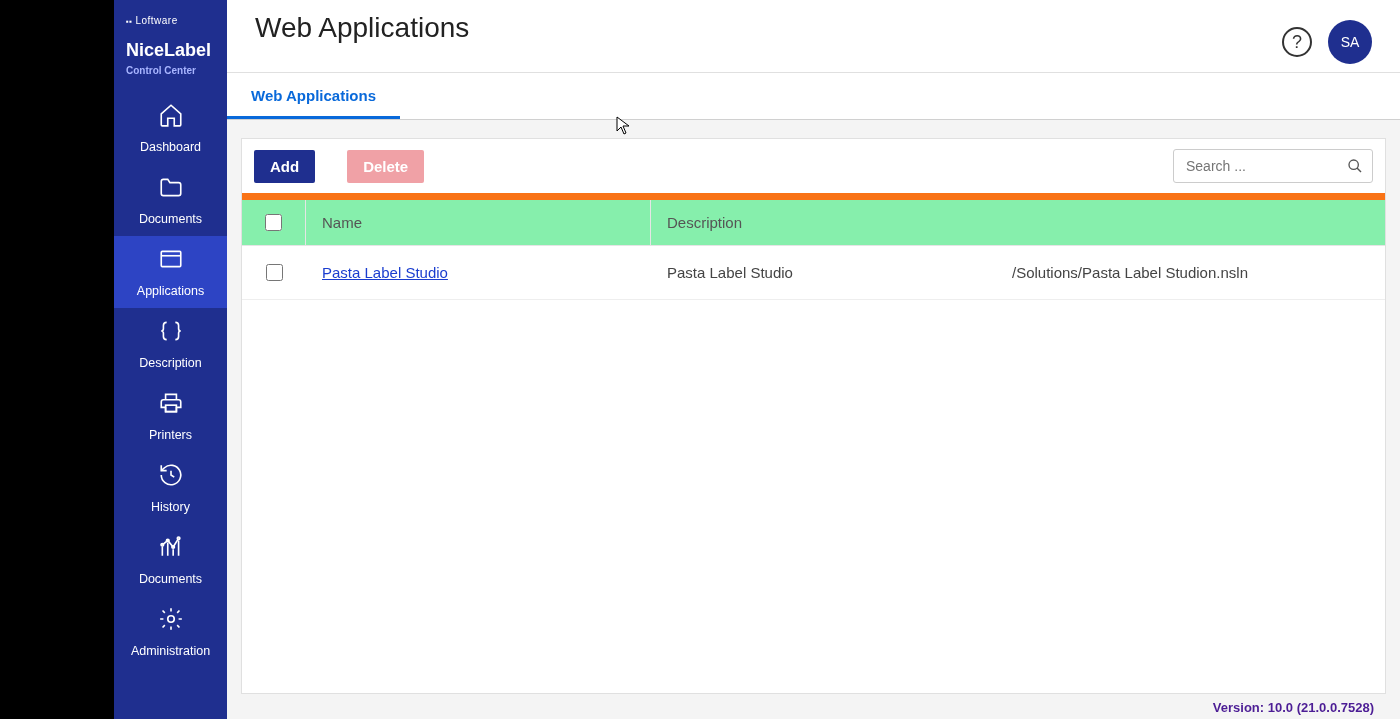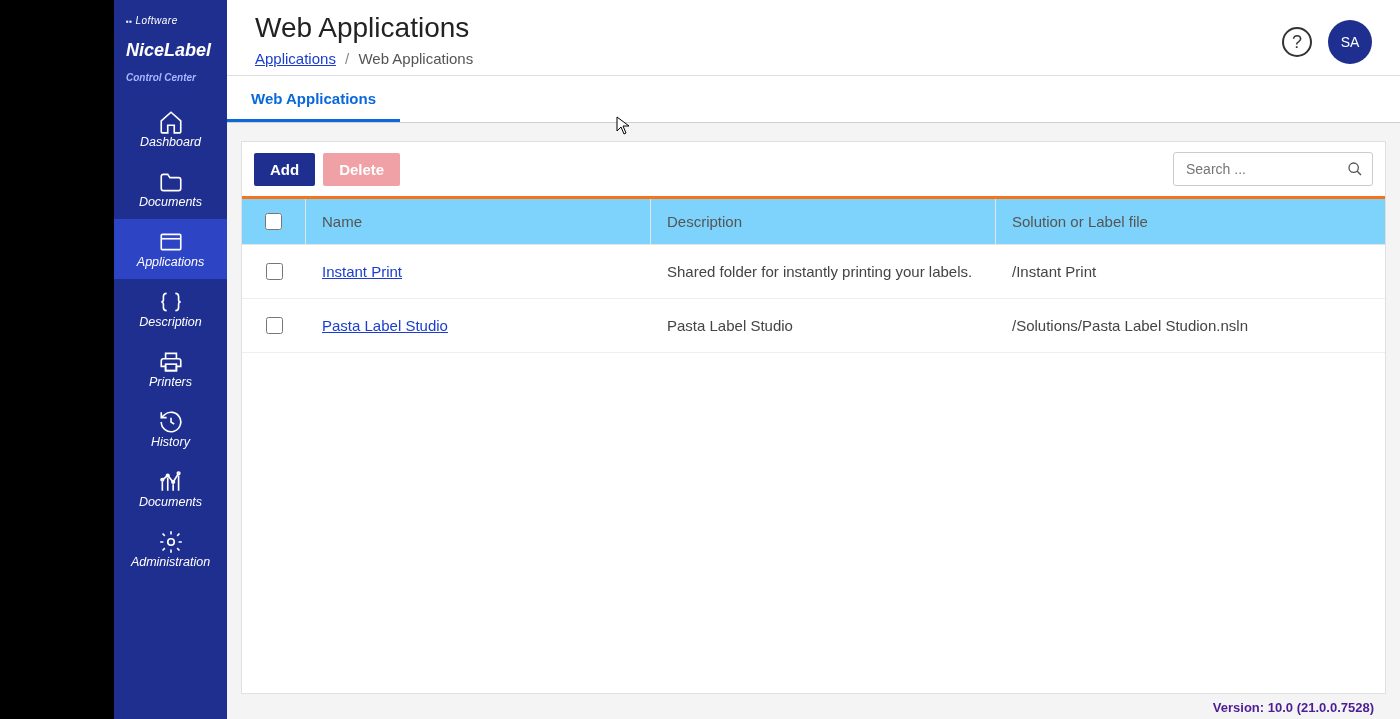--- a/index.html
+++ b/index.html
@@ -1,58 +1,58 @@
 <!DOCTYPE html>
 <html><head>
 <meta charset="utf-8">
 <style>
 * { box-sizing: border-box; margin: 0; padding: 0; }
 body { font-family: "Segoe UI", Arial, sans-serif; font-size: 14px; color: #333; background: #fff; width: 1400px; height: 719px; overflow: hidden; }
 .app { display: flex; height: 719px; }
 
 .leftbar { width: 114px; background: #000; flex-shrink: 0; }
-.sidebar { width: 113px; background: #1f2f8f; flex-shrink: 0; display: flex; flex-direction: column; color: #fff; font-style: italic; }
+.sidebar { width: 113px; background: #1f2f8f; flex-shrink: 0; display: flex; flex-direction: column; color: #fff; }
 .logo { padding: 15px 8px 10px 12px; }
 .logo .loftware { font-size: 10px; letter-spacing: 0.5px; }
 .logo .loftware::before { content: "▪▪ "; font-size: 8px; }
 .logo .nicelabel { font-size: 18px; font-weight: 600; margin-top: 14px; }
-.logo .sub { font-size: 10px; color: #a8b5ff; margin-top: 11px; font-weight: 600; }
+.logo .sub { font-size: 10px; color: #a8b5ff; margin-top: 4px; font-weight: 600; }
 .navitems { display: flex; flex-direction: column; margin-top: 6px; }
-.navitem { display: flex; flex-direction: column; align-items: center; padding: 10px 0 10px; cursor: pointer; font-size: 12.5px; gap: 0; }
+.navitem { display: flex; flex-direction: column; align-items: center; padding: 10px 0 10px; cursor: pointer; font-size: 12.5px; gap: 12px; }
 .navitem.active { background: #2d44c4; }
 .navitem svg { width: 26px; height: 26px; stroke: #fff; fill: none; stroke-width: 1.5; }
 
 .main { flex: 1; display: flex; flex-direction: column; }
 .header { padding: 12px 28px 8px; display: flex; align-items: flex-start; border-bottom: 1px solid #e0e0e0; }
 .header-left { flex: 1; }
 .page-title { font-size: 28px; font-weight: 400; color: #222; }
 .breadcrumb { margin-top: 6px; font-size: 15px; color: #555; }
 .breadcrumb a { color: #1a3dcf; text-decoration: underline; }
 .breadcrumb .sep { margin: 0 5px; color: #888; }
 .header-right { display: flex; align-items: center; gap: 16px; padding-top: 8px; }
 .help-icon { width: 30px; height: 30px; border: 2px solid #333; border-radius: 50%; display: flex; align-items: center; justify-content: center; font-size: 18px; cursor: pointer; }
 .avatar { width: 44px; height: 44px; background: #1f2f8f; color: #fff; border-radius: 50%; display: flex; align-items: center; justify-content: center; font-size: 14px; font-weight: 500; cursor: pointer; }
 
 .tabs { display: flex; padding: 0 0 0 0; border-bottom: 1px solid #d0d0d0; }
 .tab { padding: 14px 24px 12px; font-size: 15px; color: #0969da; border-bottom: 3px solid transparent; cursor: pointer; font-weight: 600; }
 .tab.active { border-bottom-color: #0969da; }
 
 .content { background: #f4f4f4; flex: 1; padding: 18px 14px 0; display: flex; flex-direction: column; }
 .panel { background: #fff; border: 1px solid #e0e0e0; flex: 1; display: flex; flex-direction: column; }
-.toolbar { padding: 10px 12px; display: flex; align-items: center; }
+.toolbar { padding: 10px 12px; display: flex; align-items: center; gap: 24px; }
 .btn { padding: 8px 16px; border: none; font-size: 15px; border-radius: 2px; cursor: pointer; margin-right: 8px; font-family: inherit; }
 .btn-add { background: #1f2f8f; color: #fff; font-weight: 600; }
 .btn-del { background: #f0a1a6; color: #fff; font-weight: 600; }
 .search-wrap { margin-left: auto; position: relative; }
 .search-input { width: 200px; padding: 8px 34px 8px 12px; border: 1px solid #ccc; border-radius: 3px; font-size: 14px; font-family: inherit; }
 .search-ico { position: absolute; right: 10px; top: 50%; transform: translateY(-50%); width: 16px; height: 16px; stroke: #555; fill: none; stroke-width: 2; pointer-events: none; }
 
 .table { display: flex; flex-direction: column; flex: 1; }
 .thead, .trow { display: flex; align-items: stretch; }
-.thead { background: #7dd3fc; border-top: 3px solid #f97316; border-bottom: 1px solid #e5e5e5; }
+.thead { background: #86efac; border-top: 7px solid #f97316; border-bottom: 1px solid #e5e5e5; }
 .cell { padding: 14px 16px; font-size: 15px; color: #444; display: flex; align-items: center; }
 .thead .cell { color: #555; border-right: 1px solid #e5e5e5; }
 .thead .cell:last-child { border-right: none; }
 .col-check { width: 64px; justify-content: center; }
 .col-name { width: 345px; }
 .col-desc { width: 345px; }
 .col-sol { flex: 1; }
 .trow { border-bottom: 1px solid #eee; }
 .trow .cell { padding: 18px 16px; }
 .link { color: #1a3dcf; text-decoration: underline; cursor: pointer; }
@@ -134,25 +134,20 @@
           </svg>
         <span>Administration</span>
       </div>
     </div>
   </div>
 
   <div class="main">
     <div class="header">
       <div class="header-left">
         <div class="page-title">Web Applications</div>
-        <div class="breadcrumb">
-          <a>Applications</a>
-          <span class="sep">/</span>
-          <span>Web Applications</span>
-        </div>
       </div>
       <div class="header-right">
         <div class="help-icon">?</div>
         <div class="avatar">SA</div>
       </div>
     </div>
 
     <div class="tabs">
       <div class="tab active">Web Applications</div>
     </div>
@@ -171,33 +166,22 @@
           </div>
         </div>
 
         <div class="table">
           <div class="thead">
             <div class="cell col-check">
                 <input type="checkbox" style="">
               </div>
             <div class="cell col-name">Name</div>
             <div class="cell col-desc">Description</div>
-            <div class="cell col-sol">Solution or Label file</div>
           </div>
           <div class="tbody">
-            <div class="trow">
-              <div class="cell col-check">
-                  <input type="checkbox" style="">
-                </div>
-              <div class="cell col-name">
-                  <a class="link">Instant Print</a>
-                </div>
-              <div class="cell col-desc">Shared folder for instantly printing your labels.</div>
-              <div class="cell col-sol">/Instant Print</div>
-            </div>
             <div class="trow">
               <div class="cell col-check">
                   <input type="checkbox" style="">
                 </div>
               <div class="cell col-name">
                   <a class="link">Pasta Label Studio</a>
                 </div>
               <div class="cell col-desc">Pasta Label Studio</div>
               <div class="cell col-sol">/Solutions/Pasta Label Studion.nsln</div>
             </div>

